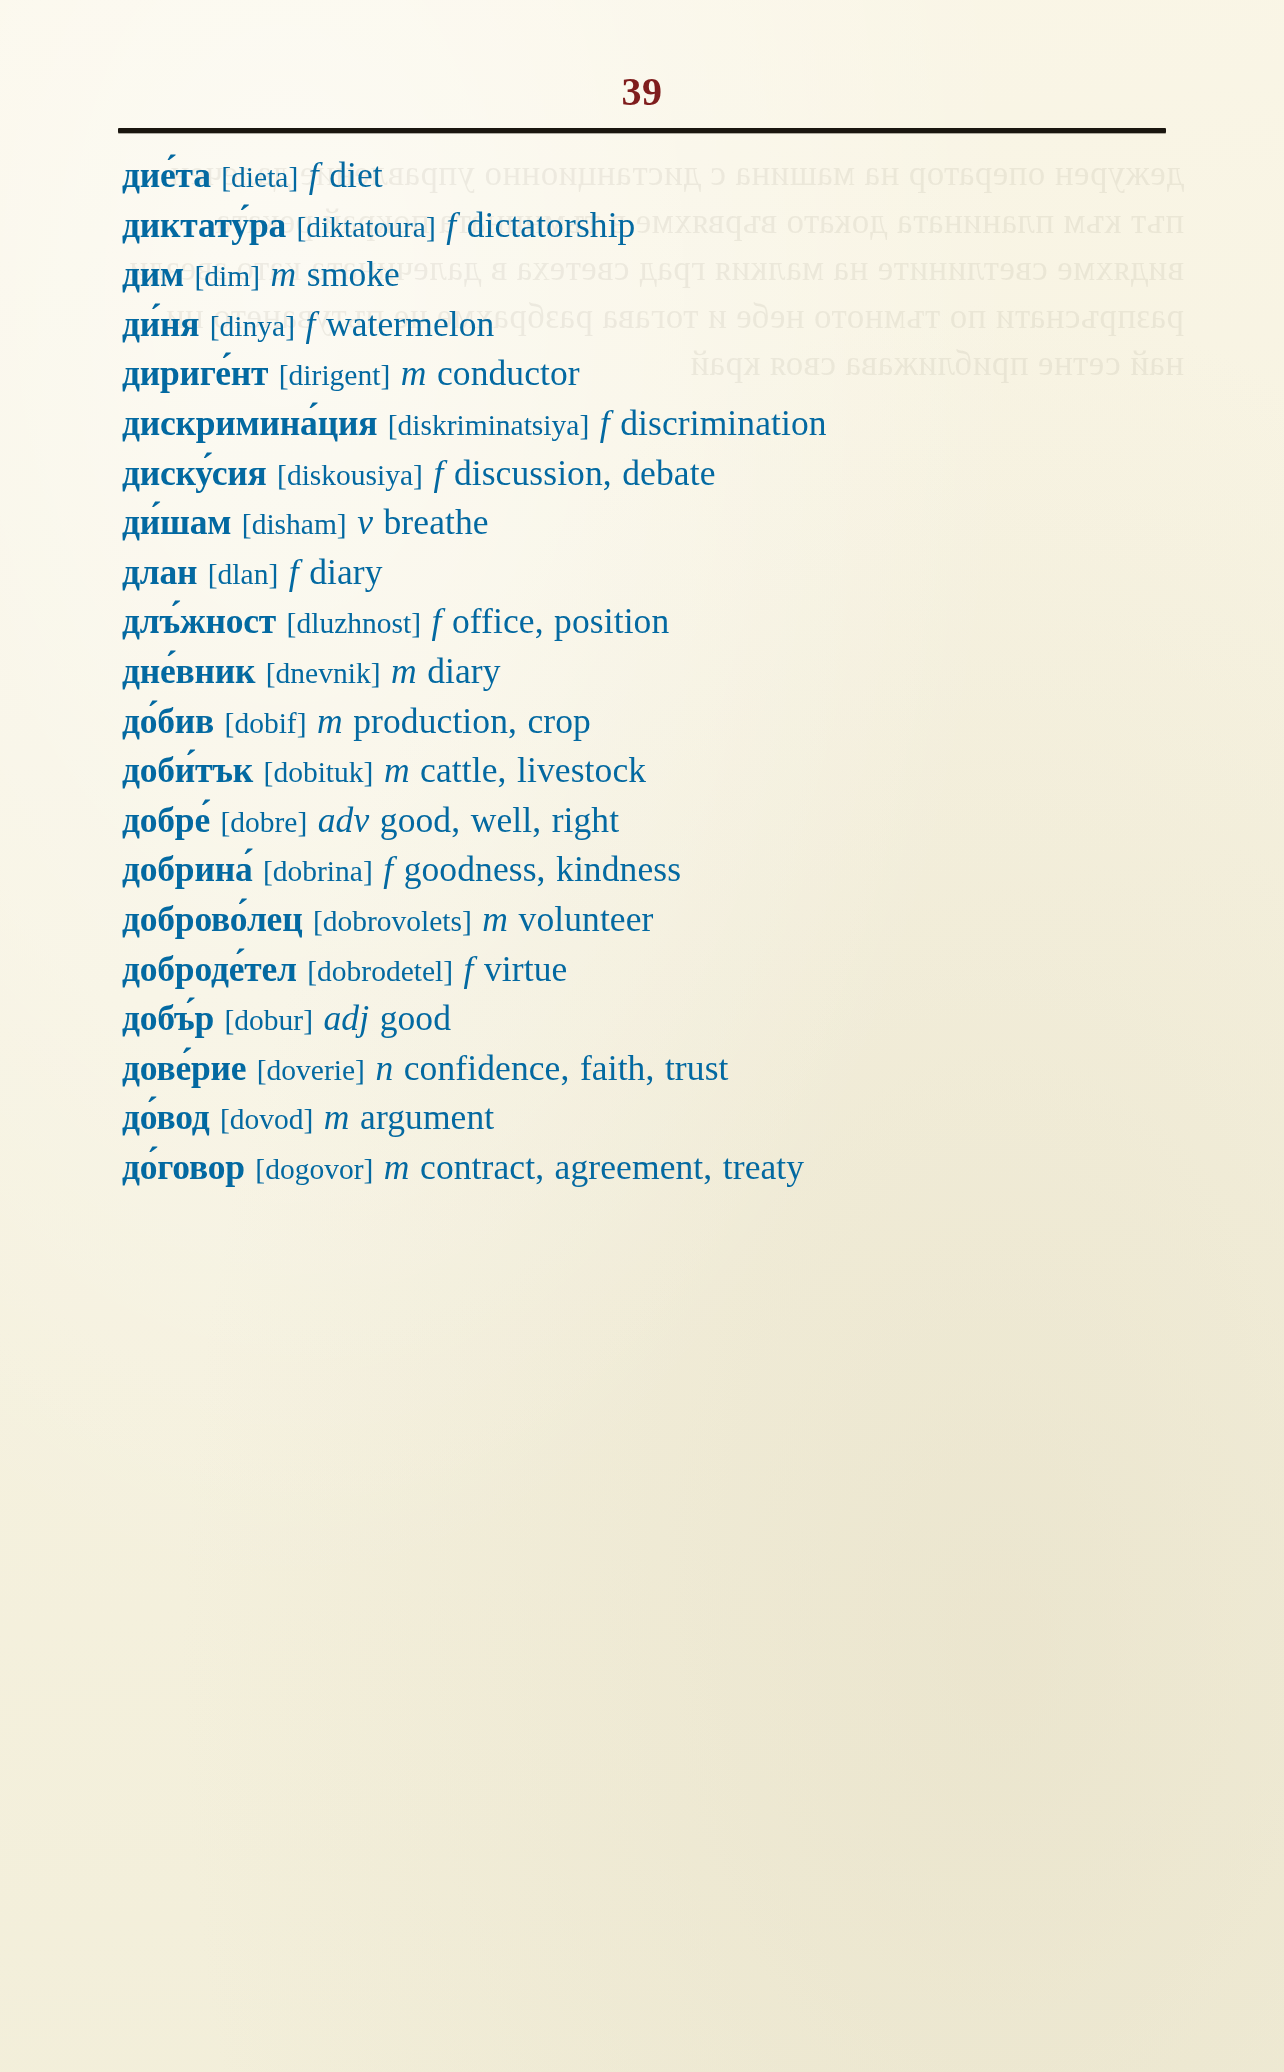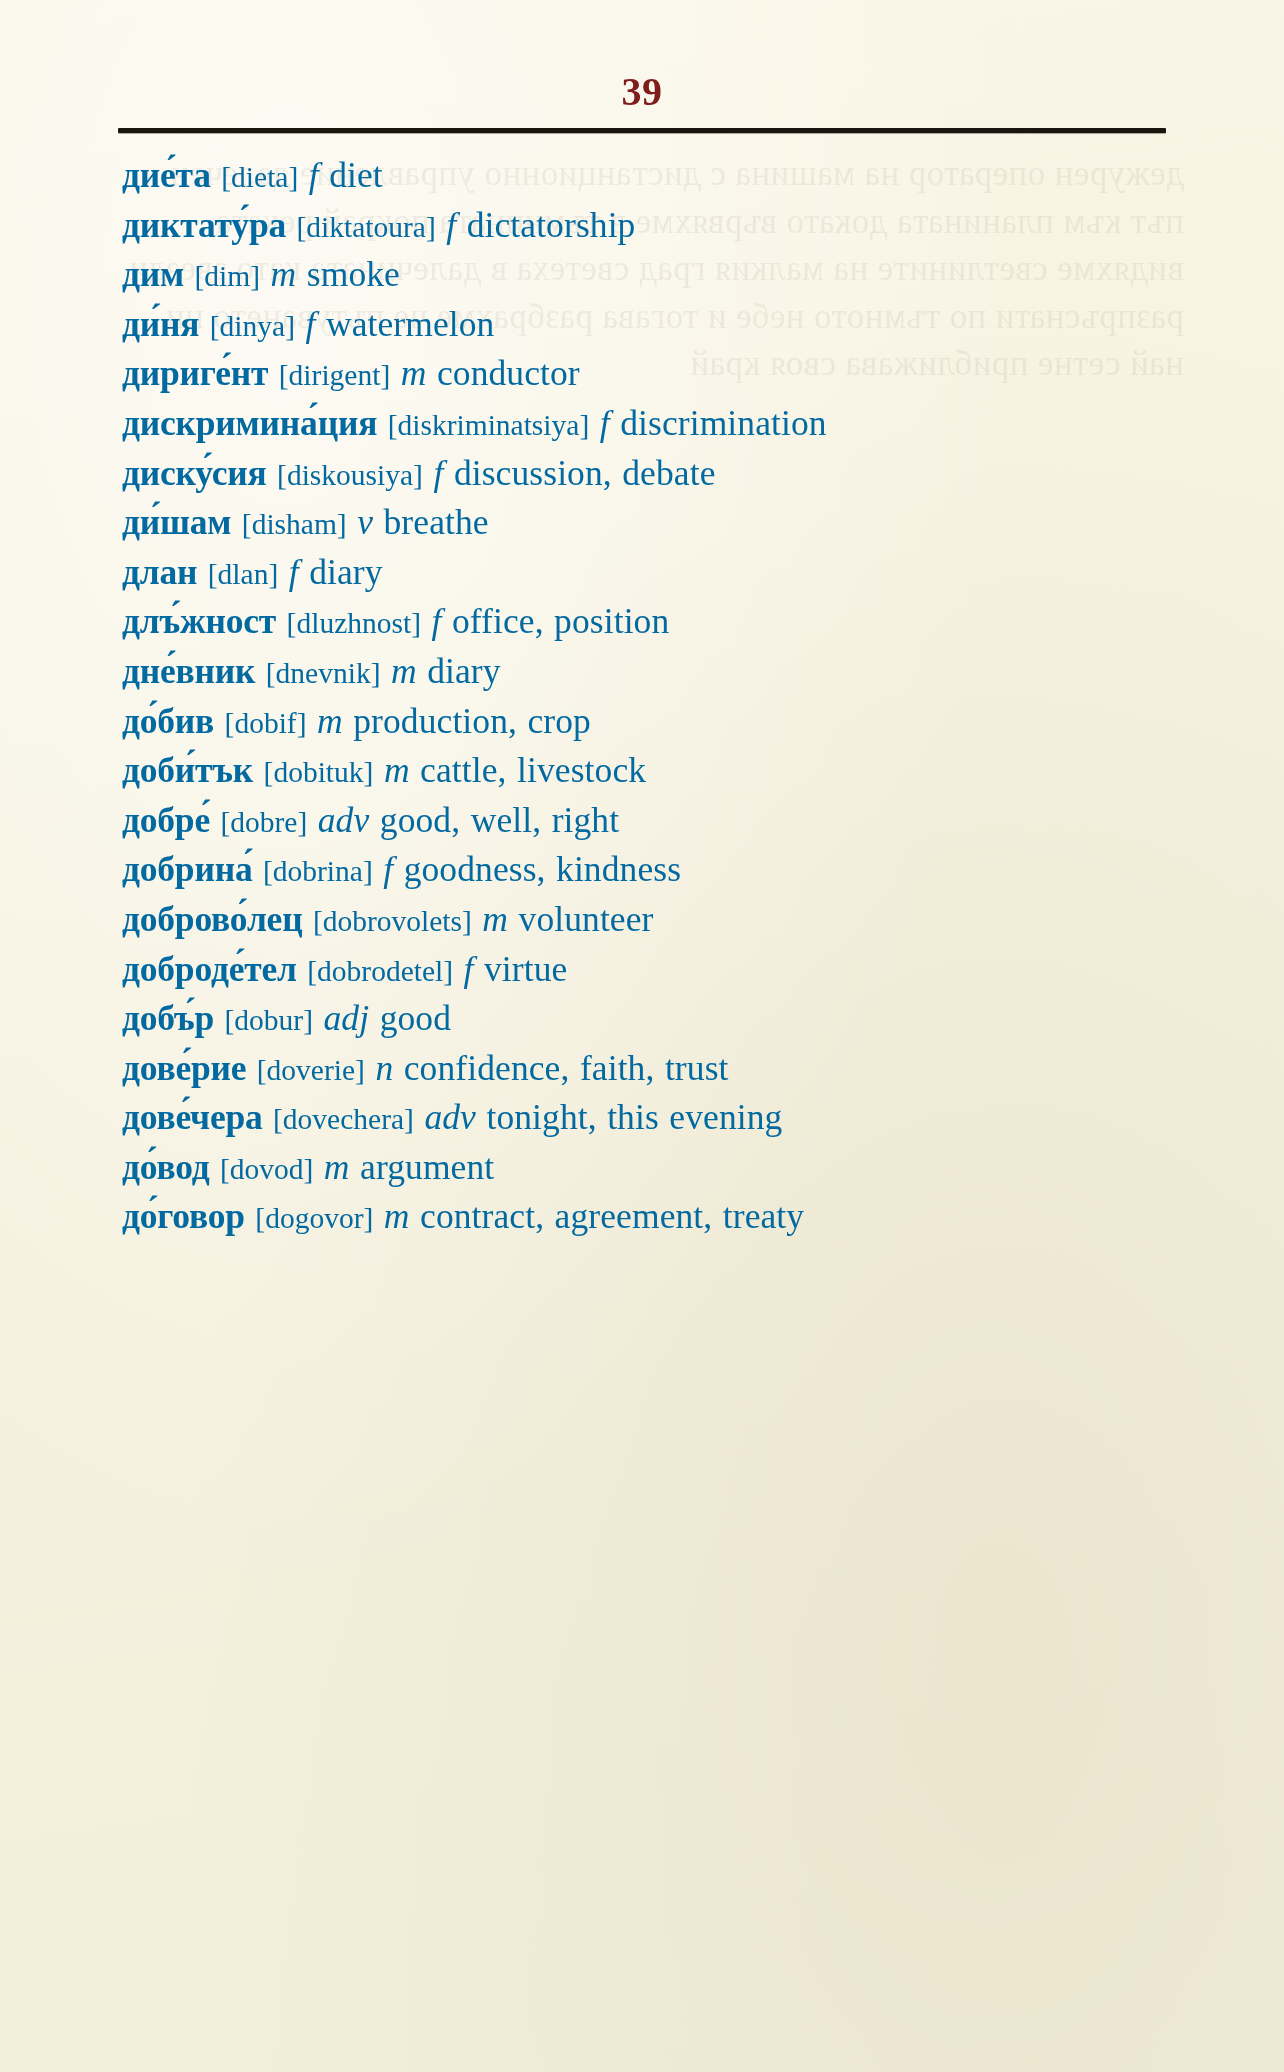--- a/index.html
+++ b/index.html
@@ -136,17 +136,16 @@
       <p class="entry"><span class="hw">длъ́жност</span> <span class="tr">[dluzhnost]</span> <span class="pos">f</span> <span class="def">office, position</span></p>
       <p class="entry"><span class="hw">дне́вник</span> <span class="tr">[dnevnik]</span> <span class="pos">m</span> <span class="def">diary</span></p>
       <p class="entry"><span class="hw">до́бив</span> <span class="tr">[dobif]</span> <span class="pos">m</span> <span class="def">production, crop</span></p>
       <p class="entry"><span class="hw">доби́тък</span> <span class="tr">[dobituk]</span> <span class="pos">m</span> <span class="def">cattle, livestock</span></p>
       <p class="entry"><span class="hw">добре́</span> <span class="tr">[dobre]</span> <span class="pos">adv</span> <span class="def">good, well, right</span></p>
       <p class="entry"><span class="hw">добрина́</span> <span class="tr">[dobrina]</span> <span class="pos">f</span> <span class="def">goodness, kindness</span></p>
       <p class="entry"><span class="hw">доброво́лец</span> <span class="tr">[dobrovolets]</span> <span class="pos">m</span> <span class="def">volunteer</span></p>
       <p class="entry"><span class="hw">доброде́тел</span> <span class="tr">[dobrodetel]</span> <span class="pos">f</span> <span class="def">virtue</span></p>
       <p class="entry"><span class="hw">добъ́р</span> <span class="tr">[dobur]</span> <span class="pos">adj</span> <span class="def">good</span></p>
       <p class="entry"><span class="hw">дове́рие</span> <span class="tr">[doverie]</span> <span class="pos">n</span> <span class="def">confidence, faith, trust</span></p>
-      <p class="entry"><span class="hw">дове́чера</span> <span class="tr">[dovechera]</span> <span class="pos">adv</span> <span class="def">tonight, this evening</span></p>
       <p class="entry"><span class="hw">до́вод</span> <span class="tr">[dovod]</span> <span class="pos">m</span> <span class="def">argument</span></p>
       <p class="entry"><span class="hw">до́говор</span> <span class="tr">[dogovor]</span> <span class="pos">m</span> <span class="def">contract, agreement, treaty</span></p>
     </div>
 </div>
 
 </body></html>

